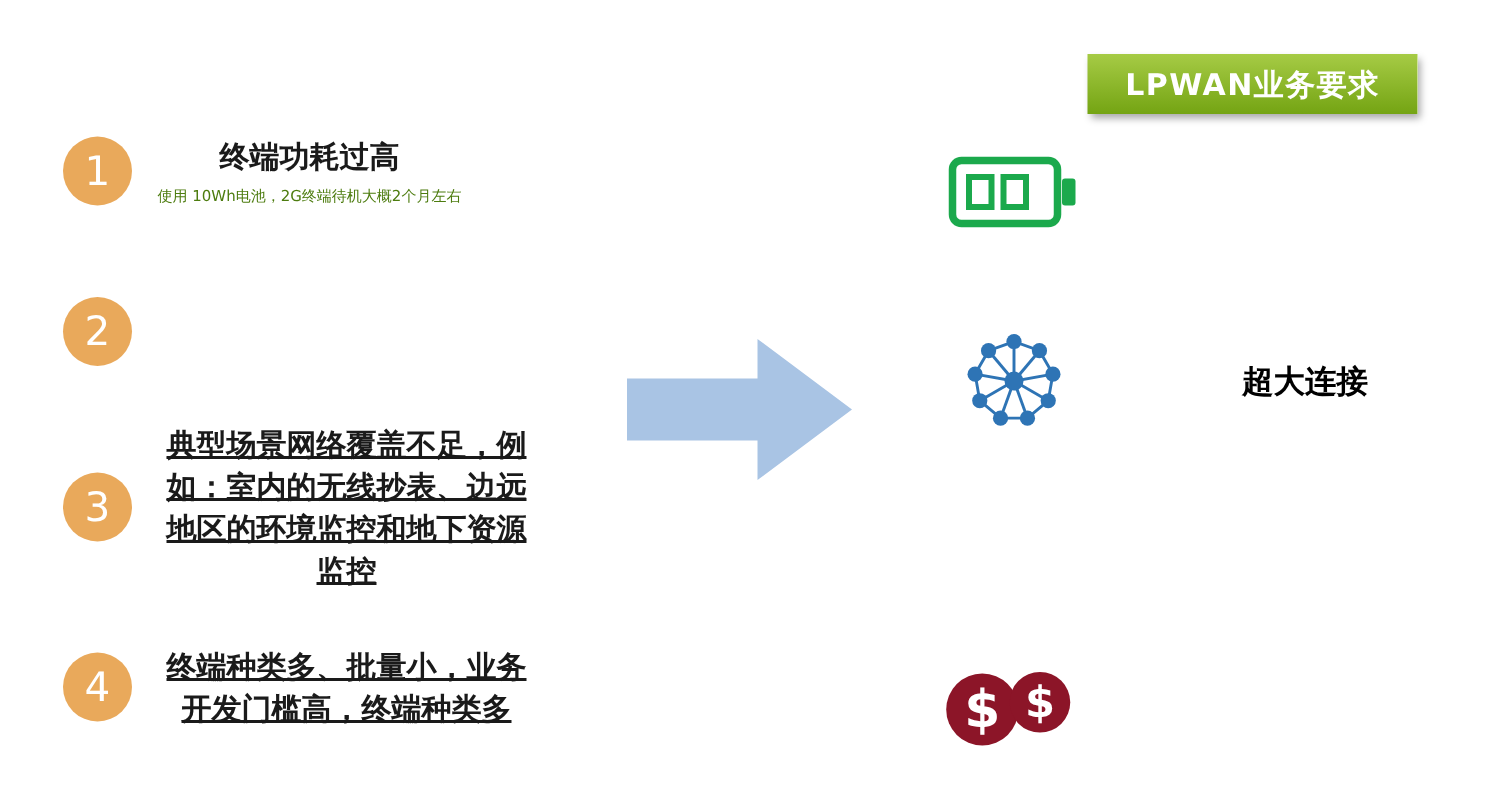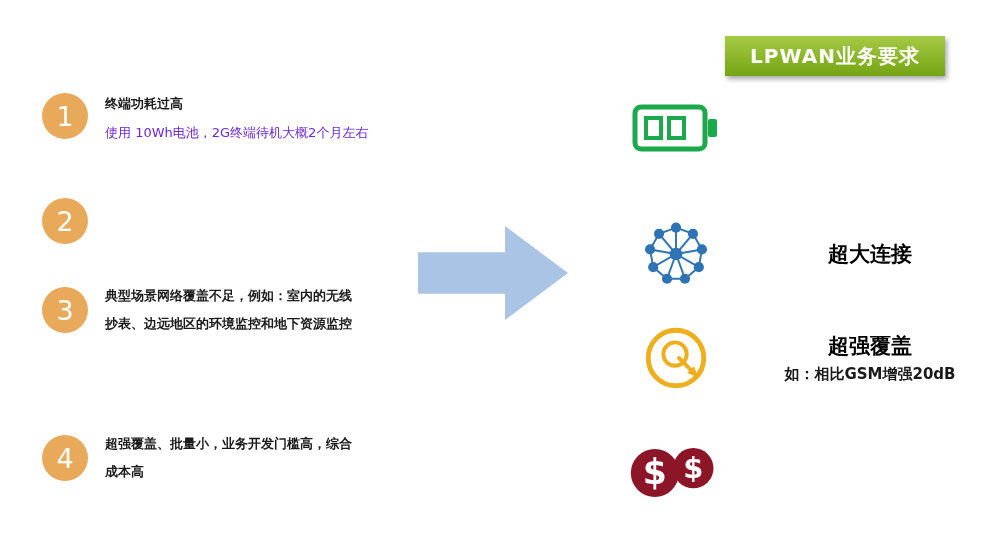--- a/index.html
+++ b/index.html
@@ -12,23 +12,23 @@
             box-shadow:2px 3px 5px rgba(0,0,0,.35); }
   .left-header  { left:95px;  top:24px; width:245px; height:40px;
                   background:linear-gradient(180deg,#F9A43C 0%,#EC6D0D 100%); }
   .right-header { left:685px; top:36px; width:220px; height:40px;
                   background:linear-gradient(180deg,#A6CB45 0%,#74A413 100%);margin-left:40px; }
 
   .pain-row { position:absolute; left:42px; display:flex; align-items:center; gap:17px; }
   .num-circle { width:46px; height:46px; border-radius:50%; background:#E9A95B;
                 color:#fff; font-size:27px; display:flex; align-items:center;
                 justify-content:center; flex:0 0 46px; }
-  .pain-title { font-size:13px; font-weight:bold; color:#1a1a1a; line-height:28px; }
-  .pain-detail { font-size:13px; color:#6d28d9; margin-top:6px; }
-  .wrap .pain-title { width:252px; }
+  .pain-title { font-size:20px; font-weight:bold; color:#1a1a1a; line-height:28px;text-align:center; }
+  .pain-detail { font-size:10px; color:#4d7c0f; margin-top:6px; }
+  .wrap .pain-title { width:252px;text-decoration:underline; }
   .row1{top:90px} .row2{top:198px} .row3{top:282px} .row4{top:430px}
 
   .arrow { position:absolute; left:418px; top:226px; width:150px; height:94px;
            background:#A9C4E4;
            clip-path:polygon(0 28%,58% 28%,58% 0,100% 50%,58% 100%,58% 72%,0 72%); }
 
   .req-row { position:absolute; left:612px; width:388px; height:100px;
              display:flex; align-items:center; }
   .req-icon { width:128px; display:flex; justify-content:center; align-items:center; }
   .req-text { flex:1; text-align:center; }
@@ -59,21 +59,21 @@
   <div class="pain-row row3 wrap">
     <div class="num-circle">3</div>
     <div class="pain-text">
       <div class="pain-title">典型场景网络覆盖不足，例如：室内的无线抄表、边远地区的环境监控和地下资源监控</div>
     </div>
   </div>
 
   <div class="pain-row row4 wrap">
     <div class="num-circle">4</div>
     <div class="pain-text">
-      <div class="pain-title">超强覆盖、批量小，业务开发门槛高，综合成本高</div>
+      <div class="pain-title">终端种类多、批量小，业务开发门槛高，终端种类多</div>
     </div>
   </div>
 
   <div class="arrow"></div>
 
   <div class="req-row rrow1">
     <div class="req-icon">
       <svg width="88" height="52" viewBox="0 0 88 52">
         <rect x="3" y="5" width="70" height="42" rx="6" fill="none" stroke="#1BA94C" stroke-width="5"></rect>
         <rect x="76" y="17" width="9" height="18" rx="2" fill="#1BA94C"></rect>
@@ -110,34 +110,20 @@
             <circle cx="13.4" cy="35.3" r="5.2"></circle>
           <circle cx="22.6" cy="19.3" r="5.2"></circle>
         </g>
       </svg>
     </div>
     <div class="req-text">
       <div class="req-title">超大连接</div>
     </div>
   </div>
 
-  <div class="req-row rrow3">
-    <div class="req-icon">
-      <svg width="78" height="78" viewBox="0 0 80 80">
-        <circle cx="40" cy="40" r="28.5" fill="none" stroke="#EFAF1C" stroke-width="5"></circle>
-        <circle cx="39" cy="36" r="12" fill="none" stroke="#EFAF1C" stroke-width="4"></circle>
-        <line x1="43" y1="40" x2="55" y2="52" stroke="#EFAF1C" stroke-width="4" stroke-linecap="round"></line>
-        <polygon points="63,60 51.5,55.5 58.5,48.5" fill="#EFAF1C"></polygon>
-      </svg>
-    </div>
-    <div class="req-text">
-      <div class="req-title">超强覆盖</div>
-      <div class="req-detail">如：相比GSM增强20dB</div>
-    </div>
-  </div>
 
   <div class="req-row rrow4">
     <div class="req-icon">
       <svg width="100" height="62" viewBox="0 0 104 64">
         <circle cx="30" cy="33" r="25" fill="#8C1528"></circle>
         <circle cx="70" cy="28" r="21" fill="#8C1528"></circle>
         <text x="30" y="45" text-anchor="middle" font-size="36" font-weight="bold" font-family="DejaVu Sans, sans-serif" fill="#ffffff">$</text>
         <text x="70" y="38" text-anchor="middle" font-size="30" font-weight="bold" font-family="DejaVu Sans, sans-serif" fill="#ffffff">$</text>
       </svg>
     </div>

